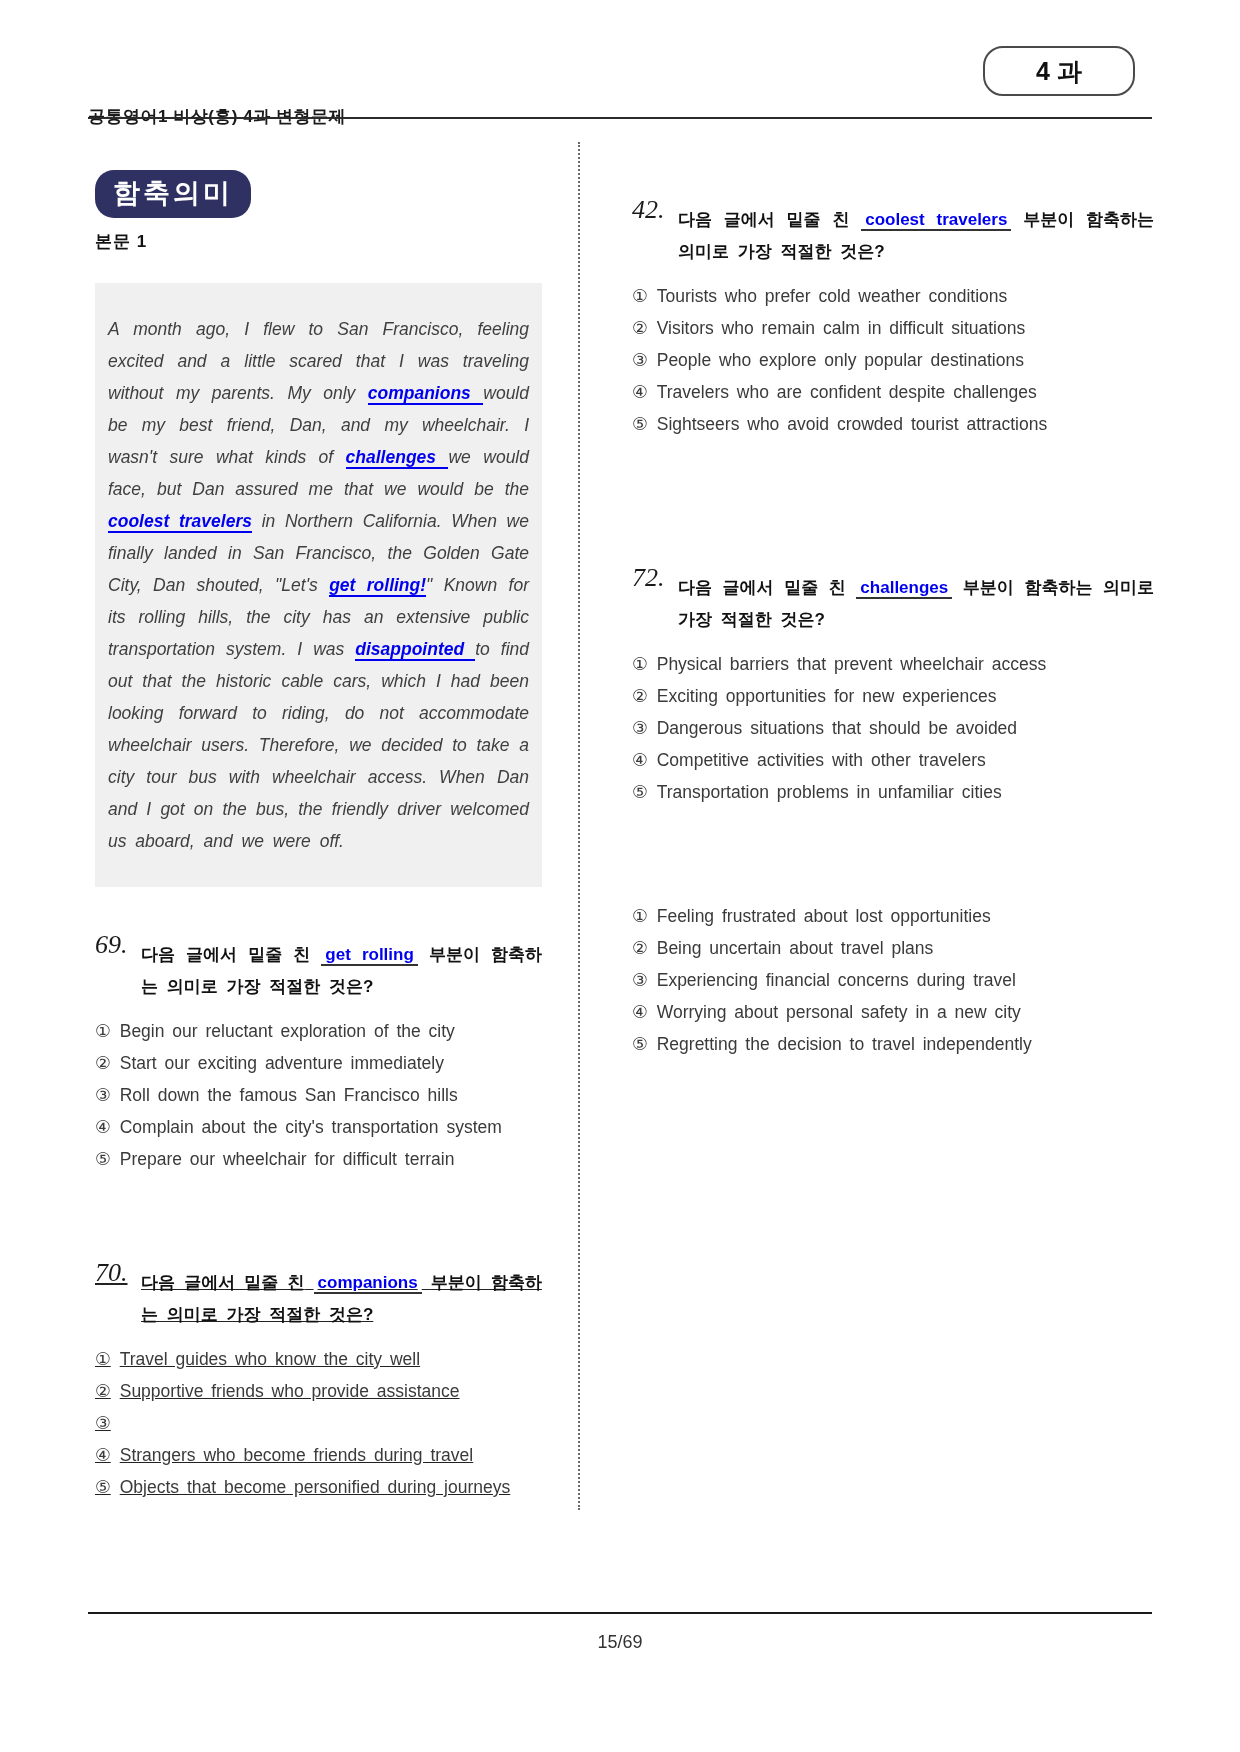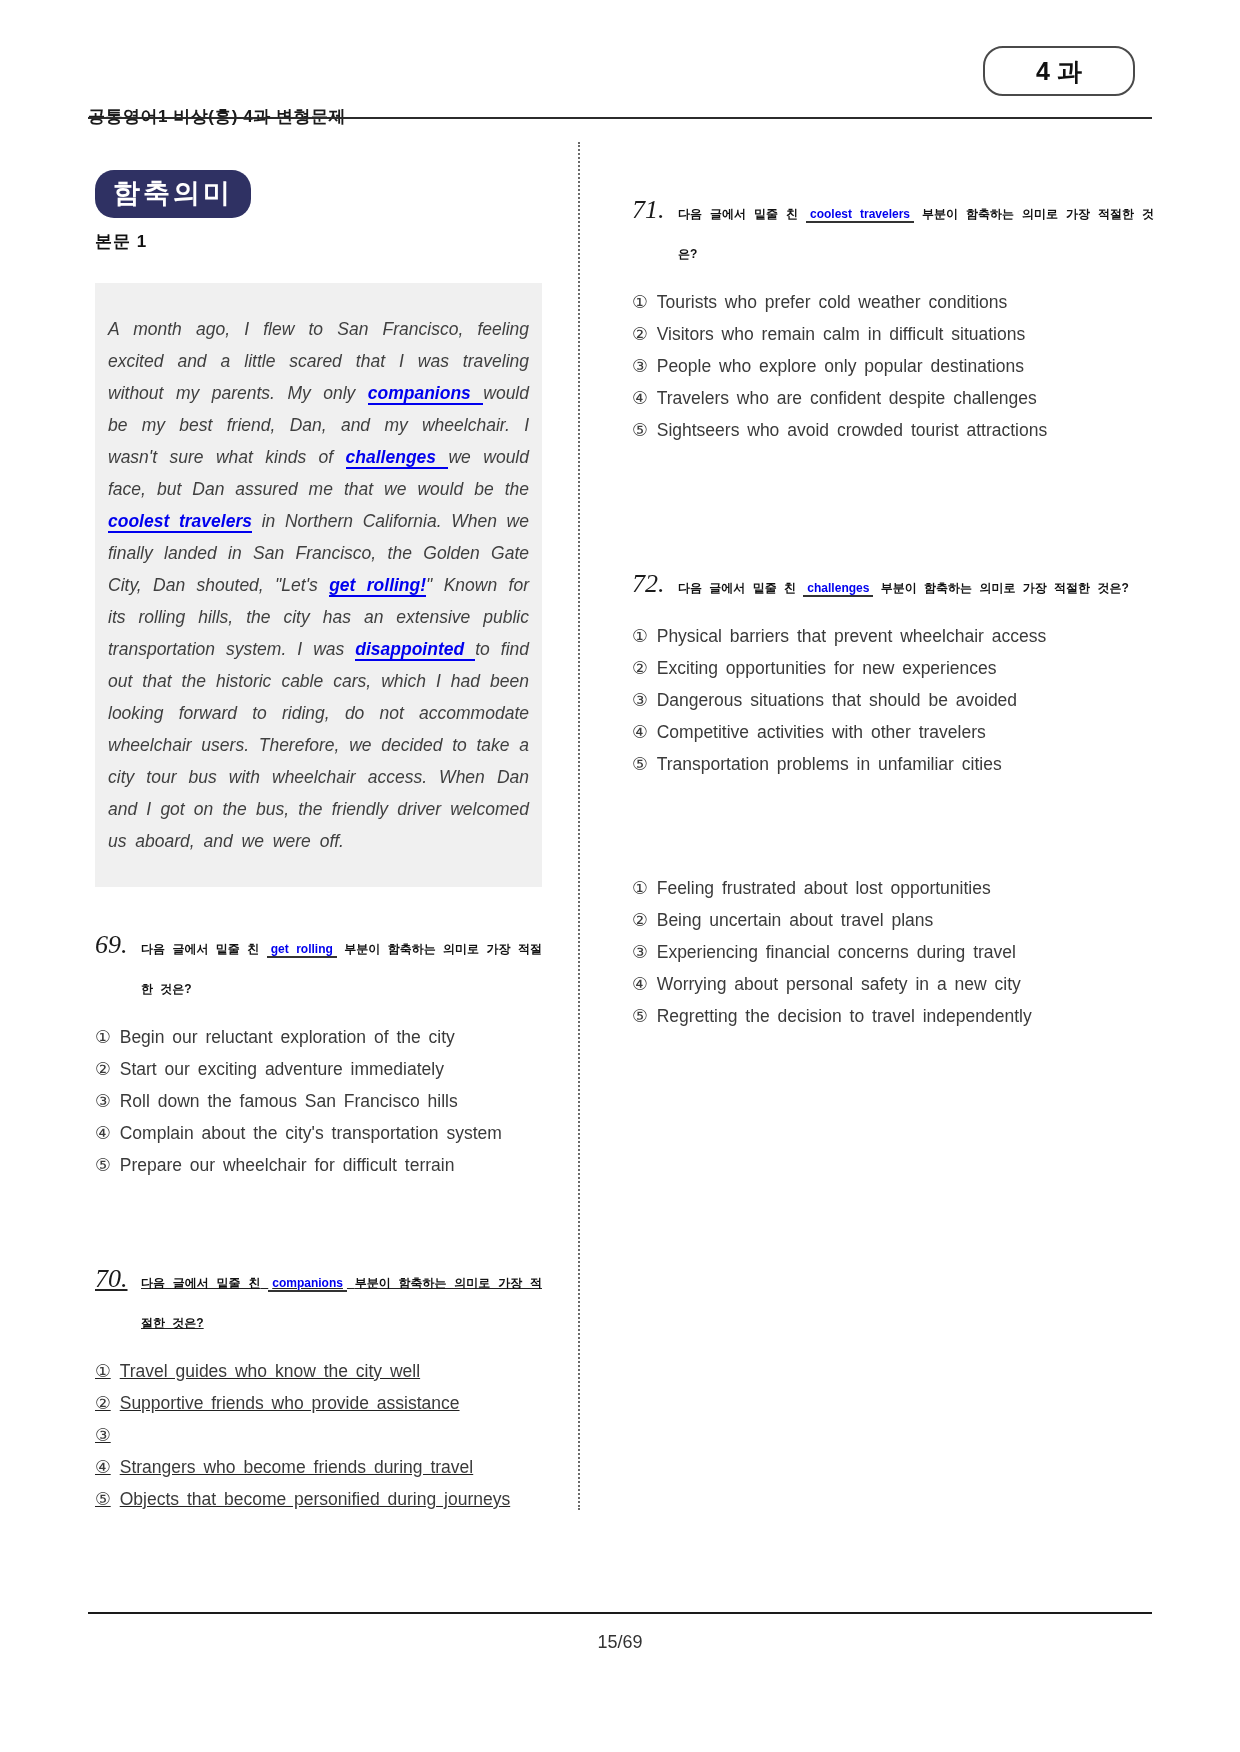--- a/index.html
+++ b/index.html
@@ -65,22 +65,22 @@
   }
   
   .question { margin-top: 0; }
   .q-head { display: flex; align-items: flex-start; }
   .q-num {
     font-family: "Liberation Serif", "DejaVu Serif", serif;
     font-style: italic; font-size: 26px; color: #1a1a1a;
     min-width: 46px; line-height: 30px; padding-top: 1px;
   }
   .q-prompt {
-    flex: 1; font-size: 12px; font-weight: bold; color: #111;
-    line-height: 40px; text-align: justify; word-spacing: 4px;
+    flex: 1; font-size: 17px; font-weight: bold; color: #111;
+    line-height: 32px; text-align: justify; word-spacing: 4px; margin-top: 10px;
   }
   .q-prompt .qkw {
     color: #0000ee; border-bottom: 2px solid #333;
     padding: 0 4px; font-weight: bold;
   }
   .options {
     list-style: none; margin-top: 12px;
     font-size: 17.5px; color: #3a3a3a; line-height: 32px; word-spacing: 3px;
   }
   .options li { display: flex; }
@@ -165,21 +165,21 @@
           <span>Objects that become personified during journeys</span>
         </li>
     </ul>
   </div>
 </div>
 
 <div class="col-right">
 
   <div class="question q71">
     <div class="q-head">
-      <span class="q-num">71.</span>
+      <span class="q-num">42.</span>
       <span class="q-prompt"><span>다음 글에서 밑줄 친</span> <span class="qkw">coolest travelers</span> <span>부분이 함축하는 의미로 가장 적절한 것은?</span></span>
     </div>
     <ul class="options">
       <li>
           <span class="opt-marker">①</span>
           <span>Tourists who prefer cold weather conditions</span>
         </li>
       <li>
           <span class="opt-marker">②</span>
           <span>Visitors who remain calm in difficult situations</span>

